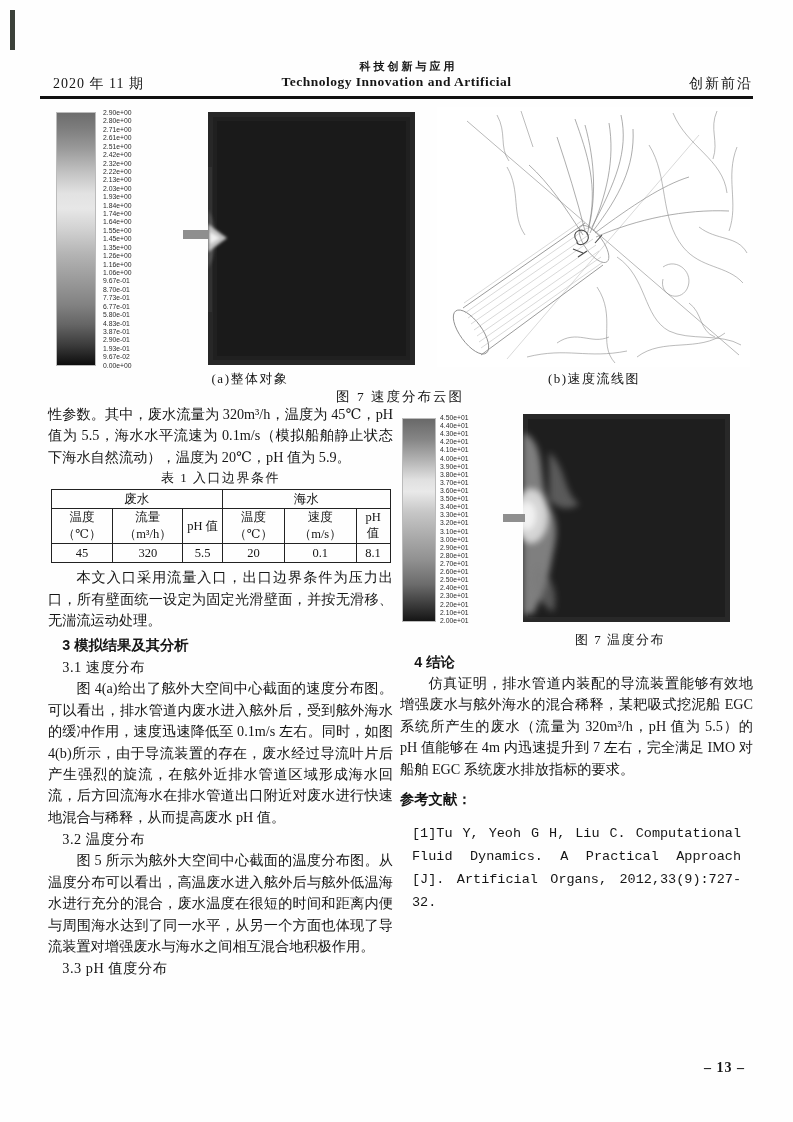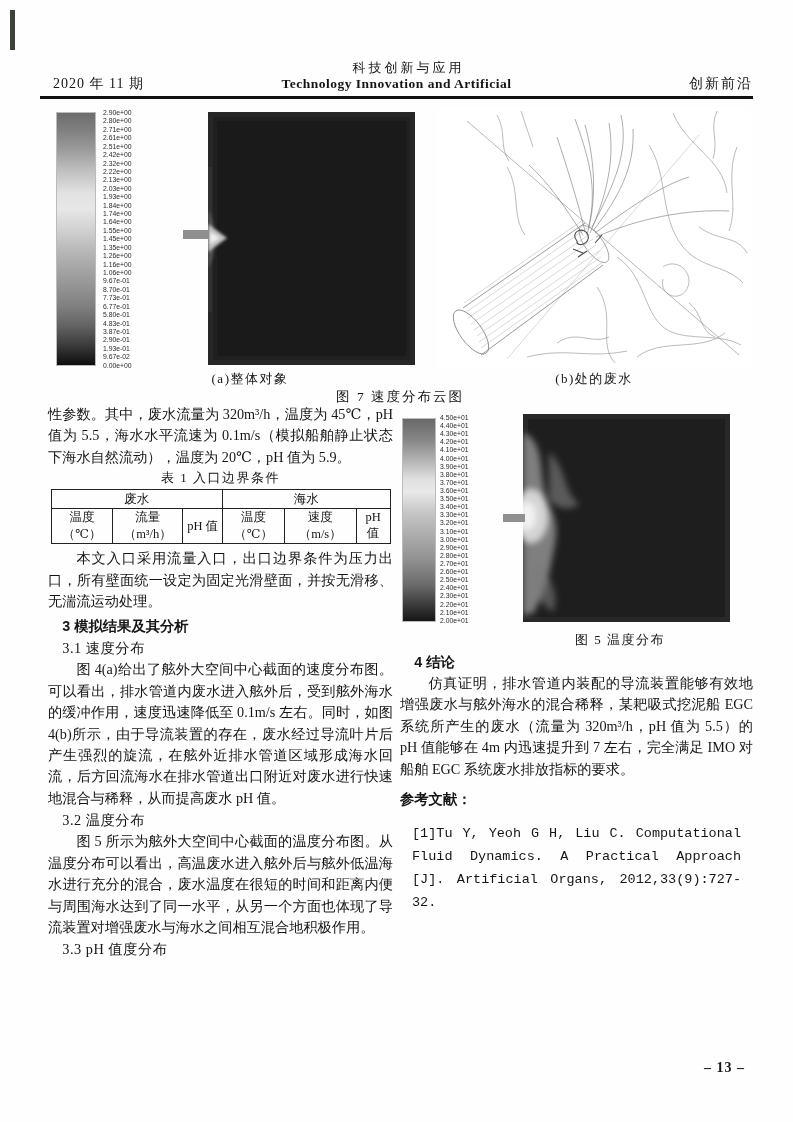--- a/index.html
+++ b/index.html
@@ -3,21 +3,21 @@
 <meta charset="utf-8">
 <style>
   html,body{margin:0;padding:0;background:#ffffff;}
   .page{position:relative;width:793px;height:1122px;background:#fefefe;overflow:hidden;
         font-family:"Liberation Serif","DejaVu Serif",serif;color:#151515;}
   .abs{position:absolute;}
 
   
   .hdr-issue{left:53px;top:75px;font-size:14px;letter-spacing:1px;}
   .hdr-center{left:0;top:60px;width:793px;text-align:center;line-height:1.25;}
-  .hdr-cn{font-size:13px;font-weight:normal;letter-spacing:3px;padding-left:24px;}
+  .hdr-cn{font-size:11px;font-weight:bold;letter-spacing:3px;padding-left:24px;}
   .hdr-en{font-size:13.5px;font-weight:bold;letter-spacing:.5px;}
   .hdr-col{right:40px;top:75px;font-size:14px;letter-spacing:2px;}
   .hdr-rule{left:40px;top:96px;width:713px;height:2.6px;background:#111;}
 
   
   .artifact-line{left:10px;top:10px;width:5px;height:40px;background:#3c413a;}
 
   
   .cbar{border:0.5px solid #bbb;}
   .cbar-a{left:56px;top:112px;width:38px;height:252px;
@@ -175,21 +175,21 @@
       <path d="M70,60 C84,84 74,108 88,128"></path>
       <path d="M252,196 C266,206 262,224 278,230"></path>
       <path d="M120,236 C140,222 154,238 172,230"></path>
       <path d="M60,8 C70,26 62,40 72,54"></path>
       <path d="M84,4 L96,40"></path>
       <path d="M280,4 C272,22 282,34 276,52"></path>
     </g>
   </svg>
 
   <div class="abs fig-cap" style="left:150px;top:370px;width:200px;text-align:center;">(a)整体对象</div>
-  <div class="abs fig-cap" style="left:494px;top:370px;width:200px;text-align:center;">(b)处的废水</div>
+  <div class="abs fig-cap" style="left:494px;top:370px;width:200px;text-align:center;">(b)速度流线图</div>
   <div class="abs fig-cap-main" style="left:200px;top:388px;width:400px;">图 7 速度分布云图</div>
 
   <div class="abs col" style="left:48px;top:404px;width:345px;">
     <p class="para">性参数。其中，废水流量为 320m³/h，温度为 45℃，pH 值为 5.5，海水水平流速为 0.1m/s（模拟船舶静止状态下海水自然流动），温度为 20℃，pH 值为 5.9。</p>
 
     <div class="tbl-cap">表 1 入口边界条件</div>
     <table class="bc">
       <colgroup>
           <col style="width:62px">
           <col style="width:70px">
@@ -203,20 +203,28 @@
         <td colspan="3">废水</td>
         <td colspan="3">海水</td>
       </tr>
       <tr>
         <td>温度（℃）</td>
         <td>流量（m³/h）</td>
         <td>pH 值</td>
         <td>温度（℃）</td>
         <td>速度（m/s）</td>
         <td>pH 值</td>
+      </tr>
+      <tr>
+        <td>45</td>
+        <td>320</td>
+        <td>5.5</td>
+        <td>20</td>
+        <td>0.1</td>
+        <td>8.1</td>
       </tr>
     </tbody>
       </table>
 
     <p class="para indent">本文入口采用流量入口，出口边界条件为压力出口，所有壁面统一设定为固定光滑壁面，并按无滑移、无湍流运动处理。</p>
     <p class="h-black">3 模拟结果及其分析</p>
     <p class="h-sub">3.1 速度分布</p>
     <p class="para indent">图 4(a)给出了舷外大空间中心截面的速度分布图。可以看出，排水管道内废水进入舷外后，受到舷外海水的缓冲作用，速度迅速降低至 0.1m/s 左右。同时，如图 4(b)所示，由于导流装置的存在，废水经过导流叶片后产生强烈的旋流，在舷外近排水管道区域形成海水回流，后方回流海水在排水管道出口附近对废水进行快速地混合与稀释，从而提高废水 pH 值。</p>
     <p class="h-sub">3.2 温度分布</p>
     <p class="para indent">图 5 所示为舷外大空间中心截面的温度分布图。从温度分布可以看出，高温废水进入舷外后与舷外低温海水进行充分的混合，废水温度在很短的时间和距离内便与周围海水达到了同一水平，从另一个方面也体现了导流装置对增强废水与海水之间相互混合地积极作用。</p>
@@ -263,21 +271,21 @@
     <rect x="2.5" y="2.5" width="202" height="203" fill="none" stroke="#282828" stroke-width="5"></rect>
     <g filter="url(#b2)">
       <path d="M4,20 C24,36 14,64 26,92 C38,112 32,128 28,150 C24,172 18,184 10,200 L0,200 L0,20 Z" fill="#8f8f8f" opacity="0.85"></path>
       <path d="M26,38 C44,54 40,78 56,90 C46,98 34,94 26,86 Z" fill="#8a8a8a" opacity="0.55"></path>
       <path d="M14,150 C30,164 36,182 30,198 C20,192 10,178 8,164 Z" fill="#7c7c7c" opacity="0.6"></path>
       <ellipse cx="8" cy="102" rx="17" ry="27" fill="#d9d9d9" opacity="0.95"></ellipse>
       <ellipse cx="4" cy="102" rx="9" ry="14" fill="#f2f2f2"></ellipse>
     </g>
   </svg>
   <div class="abs pipe" style="left:503px;top:514px;width:22px;height:8px;"></div>
-  <div class="abs fig-cap" style="left:500px;top:631px;width:240px;text-align:center;">图 5 温度分布</div>
+  <div class="abs fig-cap" style="left:500px;top:631px;width:240px;text-align:center;">图 7 温度分布</div>
 
   <div class="abs col" style="left:400px;top:648px;width:353px;">
     <p class="h-black">4 结论</p>
     <p class="para indent">仿真证明，排水管道内装配的导流装置能够有效地增强废水与舷外海水的混合稀释，某耙吸式挖泥船 EGC 系统所产生的废水（流量为 320m³/h，pH 值为 5.5）的 pH 值能够在 4m 内迅速提升到 7 左右，完全满足 IMO 对船舶 EGC 系统废水排放指标的要求。</p>
     <p class="refs-head">参考文献：</p>
     <p class="ref" style="margin:12px;font-family:Liberation Mono, monospace;">[1]Tu Y, Yeoh G H, Liu C. Computational Fluid Dynamics. A Practical Approach [J]. Artificial Organs, 2012,33(9):727-32.</p>
   </div>
 
   <div class="abs pagenum">– 13 –</div>
 

